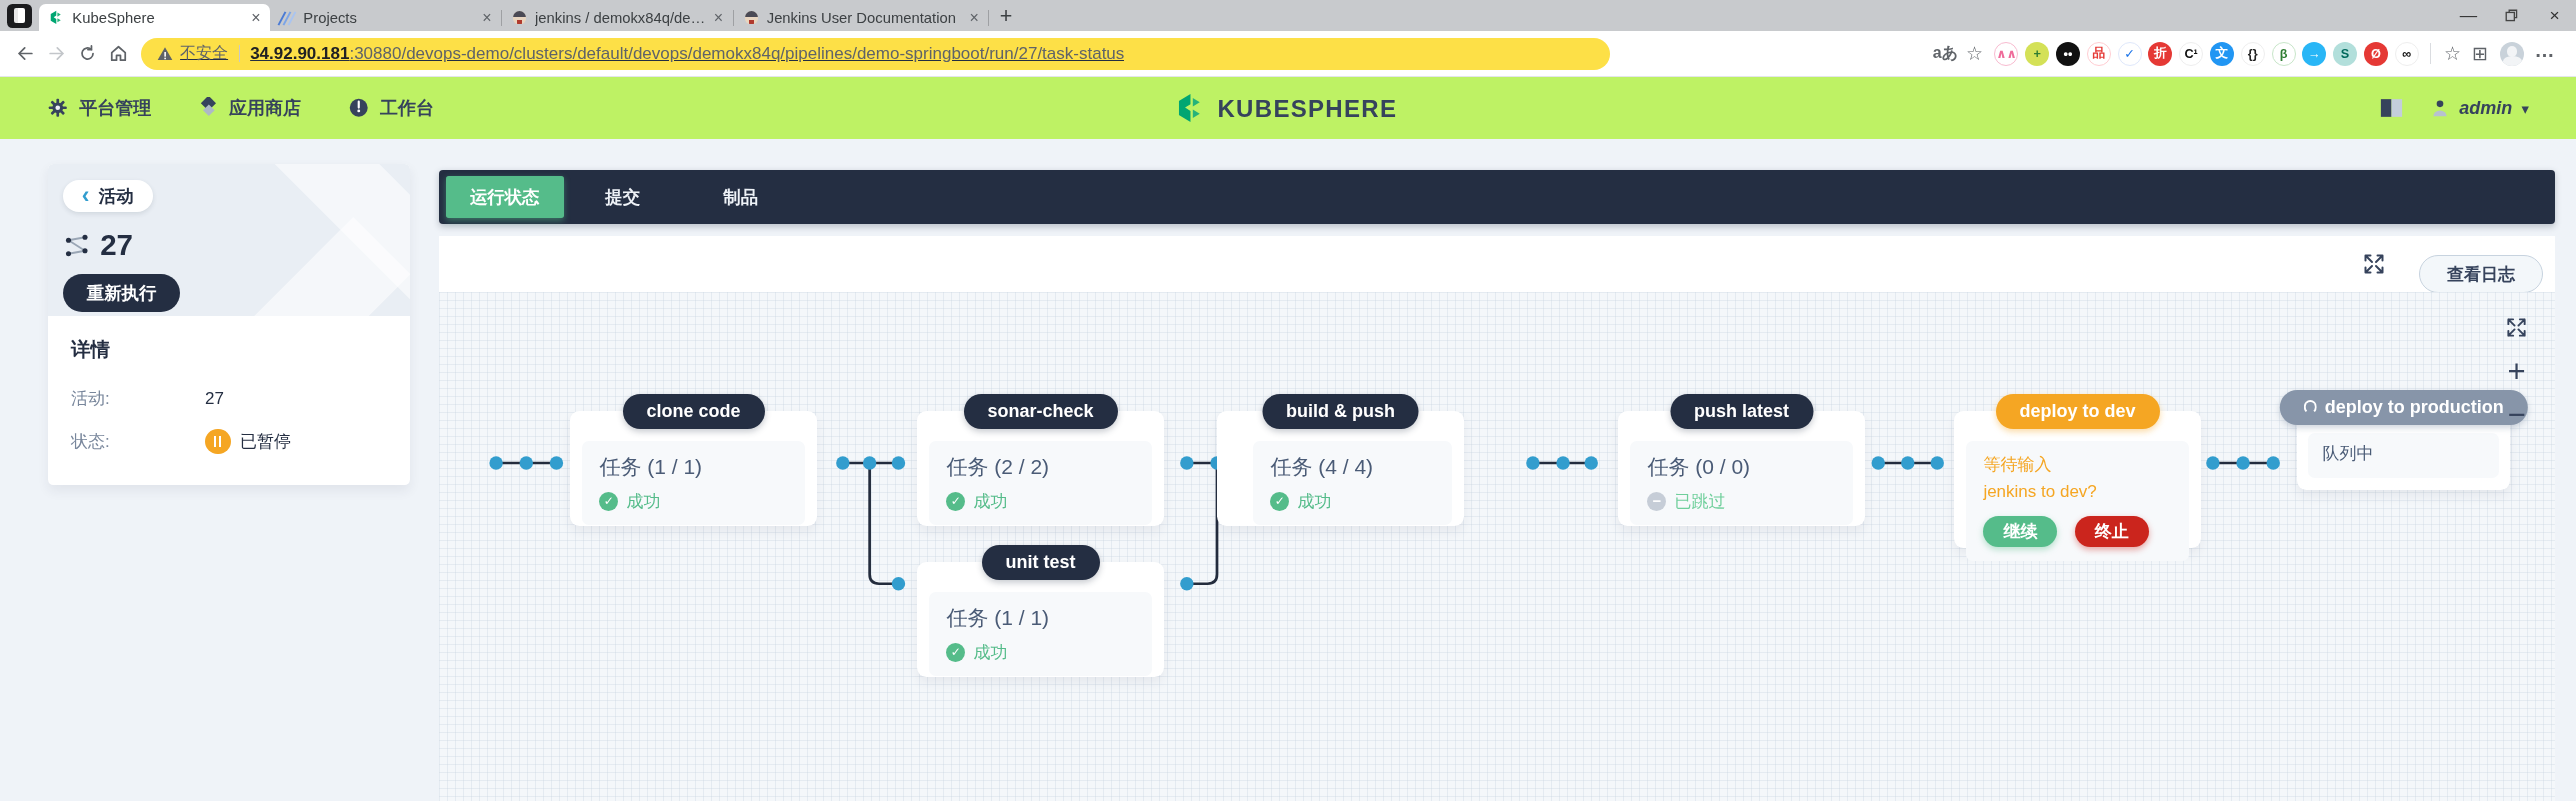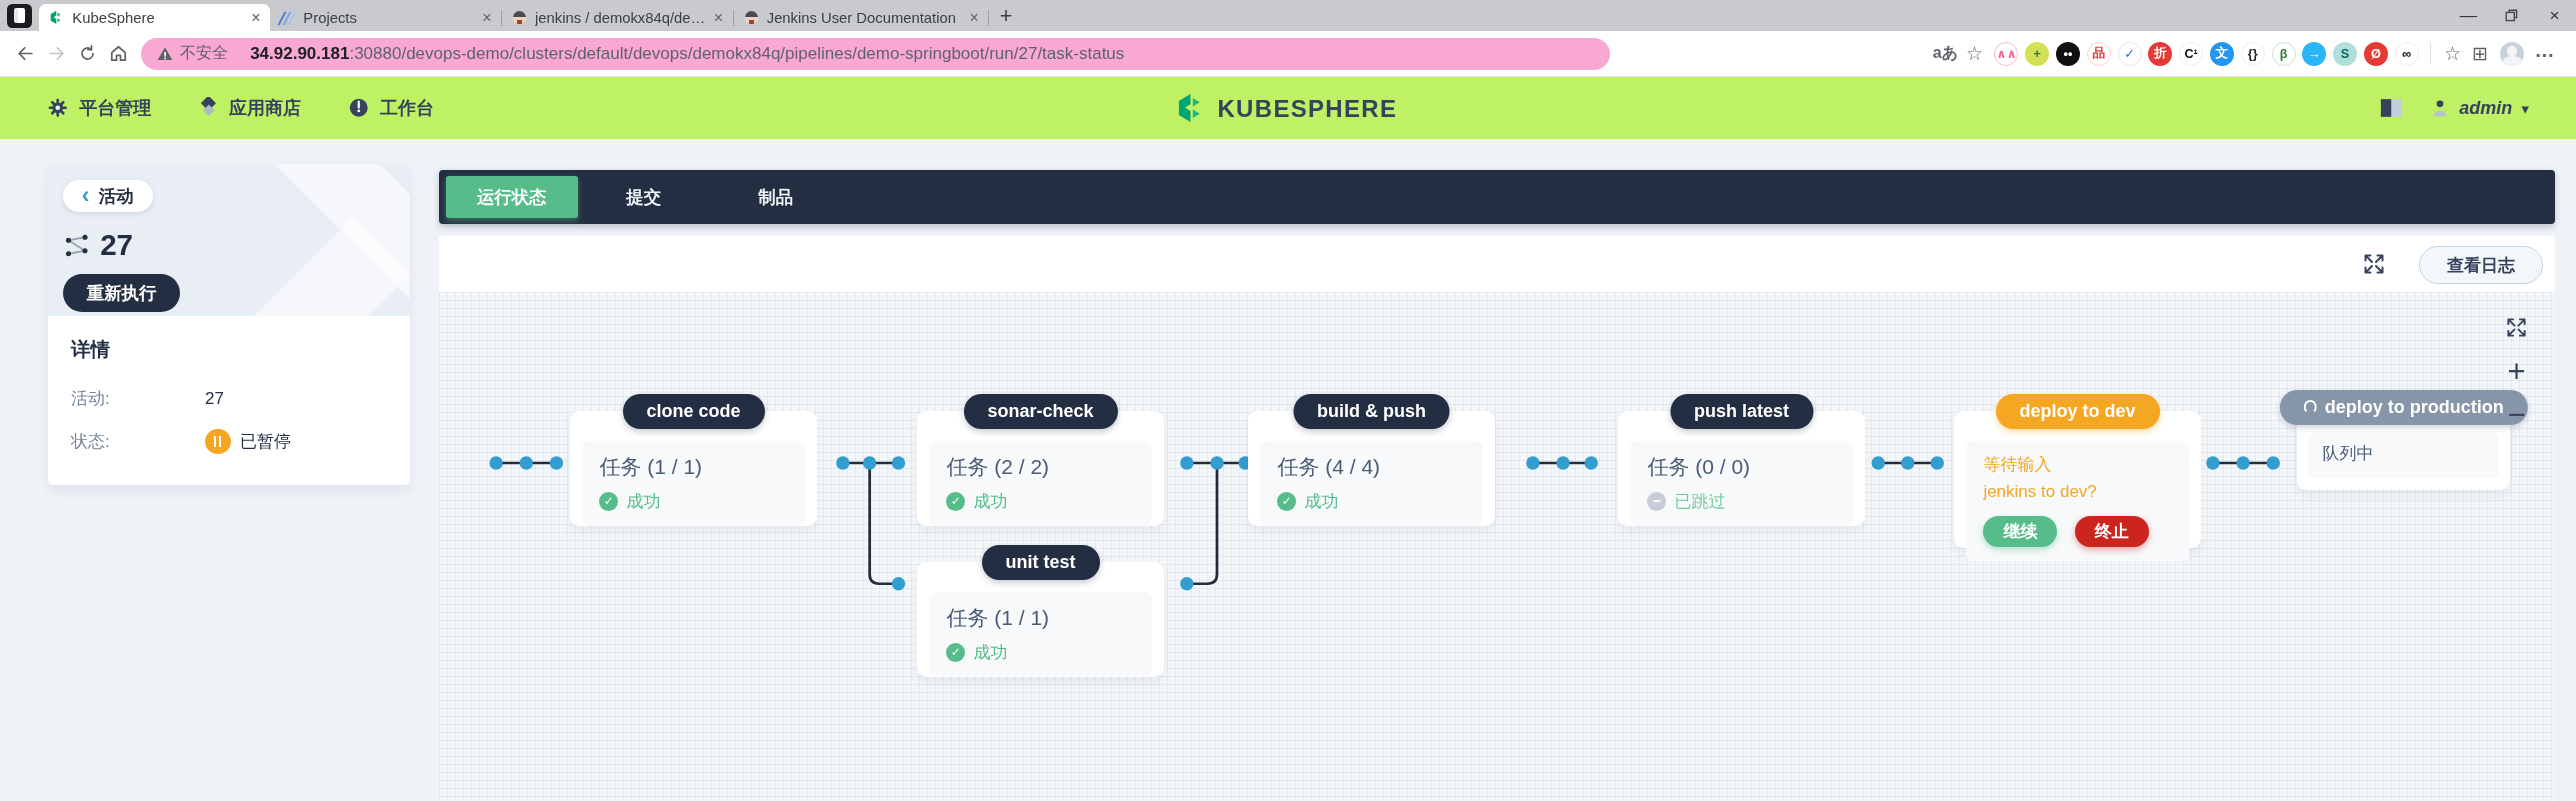--- a/index.html
+++ b/index.html
@@ -25,21 +25,21 @@
   .jenkins-fav:after { content:""; position:absolute; left:4px; bottom:0; width:5.4px; height:4px; background:#b03a2e; }
   .projects-fav { width:13.4px; height:13.4px; position:relative; }
   .projects-fav i { position:absolute; width:2px; height:14.8px; background:#4b7bd4; transform:rotate(28deg); display:block; }
   .projects-fav i:nth-child(2){ left:4.7px; background:#7aa4e8; }
   .projects-fav i:nth-child(3){ left:9.4px; background:#a9c4f0; }
 
   
   .addressbar { height:46px; background:#fff; display:flex; align-items:center; padding:0 12px; border-bottom:0.7px solid #e4e6ea; }
   .nav-ic { width:27px; height:27px; display:flex; align-items:center; justify-content:center; margin-right:4px; }
   .nav-ic svg { width:19px; height:19px; }
-  .url-pill { height:32px; flex:0 0 1469px; background:#f9a8d4; border-radius:16px; display:flex; align-items:center; padding:0 16px; margin:0 9.4px 0 5.4px; }
+  .url-pill { height:32px; flex:0 0 1469px; background:#fde047; border-radius:16px; display:flex; align-items:center; padding:0 16px; margin:0 9.4px 0 5.4px;text-decoration:underline; }
   .warn-tri { margin-right:6.7px; display:flex; }
   .sec-label { font-size:16px; color:#5f6368; margin-right:10.7px; white-space:nowrap; }
   .url-sep { width:0.7px; height:17.4px; background:#c6c8cb; margin-right:10.7px; }
   .url-text { font-size:17px; color:#5f6368; white-space:nowrap; overflow:hidden; }
   .url-text b { color:#202124; font-weight:700; }
   .bar-right { display:flex; align-items:center; margin-left:auto; }
   .translate-ic { font-size:16px; color:#5f6368; margin:0 6.7px; font-weight:700; }
   .star-ic { font-size:19px; color:#5f6368; margin:0 8px 0 1.3px; }
   .ext { width:24px; height:24px; border-radius:50%; display:flex; align-items:center; justify-content:center; font-size:12.7px; font-weight:700; margin:0 3.4px; white-space:nowrap; overflow:hidden; }
   .bar-div { width:0.7px; height:21.5px; background:#dadce0; margin:0 8px; }
@@ -74,25 +74,25 @@
   .sb-bottom { padding:20px 23px; }
   .sb-title { font-size:19.5px; font-weight:800; color:#242e42; margin-bottom:20px; }
   .drow { display:flex; align-items:center; min-height:31px; margin-bottom:12px; }
   .dlabel { width:134px; font-size:17px; color:#79879c; }
   .dvalue { font-size:17px; color:#242e42; display:flex; align-items:center; gap:9.4px; }
   .pause-ic { width:25.5px; height:25.5px; border-radius:50%; background:#f5a623; display:inline-flex; align-items:center; justify-content:center; }
   .pause-ic i { display:block; width:6.7px; height:10.7px; border-left:2.7px solid #fff; border-right:2.7px solid #fff; }
 
   
   .content-tabs { position:absolute; left:439px; top:170px; width:2116px; height:54px; background:#242e42; border-radius:4px; display:flex; align-items:center; box-shadow:0 2.7px 6.7px rgba(36,46,66,.25); }
-  .ctab { width:132px; text-align:center; font-size:17.4px; color:#eef2f7; font-weight:600; }
+  .ctab { width:118px; text-align:center; font-size:17.4px; color:#eef2f7; font-weight:600; }
   .ctab.active { margin:6px 0 6px 6.7px; height:42px; line-height:42px; background:#55bc8a; border-radius:2.7px; color:#fff; box-shadow:0 2.7px 6.7px rgba(85,188,138,.45); }
   .toolbar { position:absolute; left:439px; top:236px; width:2116px; height:56px; background:#fff; display:flex; align-items:center; }
   .expand-ic { position:absolute; right:169px; top:16px; width:24px; height:24px; }
-  .viewlogs-btn { position:absolute; right:12px; top:10px; height:38px; padding:0 27px; border:1.3px solid #c7d3df; border-radius:19px; background:#f3f7fa; font-size:17px; font-weight:700; color:#36435c; display:inline-flex; align-items:center; }
+  .viewlogs-btn { position:absolute; right:12px; top:19px; height:38px; padding:0 27px; border:1.3px solid #c7d3df; border-radius:19px; background:#f3f7fa; font-size:17px; font-weight:700; color:#36435c; display:inline-flex; align-items:center; }
 
   .canvas { position:absolute; left:439px; top:292px; width:2116px; height:509px; background:#f4f7fa;
     background-image:linear-gradient(rgba(203,214,226,.38) 0.7px, transparent 0.7px),
                      linear-gradient(90deg, rgba(203,214,226,.38) 0.7px, transparent 0.7px);
     background-size:8px 8px; overflow:hidden; }
   .cv-controls { position:absolute; right:27px; top:24px; display:flex; flex-direction:column; align-items:center; gap:19px; z-index:6; }
   .cv-controls svg { width:23px; height:23px; }
   .cv-zoom { font-size:31px; color:#36435c; line-height:24px; font-weight:400; }
 
   .connector-svg { position:absolute; left:0; top:0; z-index:1; }
@@ -440,21 +440,21 @@
       <div class="badge">unit test</div>
       <div class="card-inner">
         <div class="tasks-line">任务 (1 / 1)</div>
         <div class="status-row">
           <span class="st-ic">✓</span>
           <span class="st-txt">成功</span>
         </div>
       </div>
     </div>
 
-    <div class="stage-card" style="left:809px; top:119px;">
+    <div class="stage-card" style="left:778px; top:119px;padding-left:24px;">
       <div class="badge">build &amp; push</div>
       <div class="card-inner">
         <div class="tasks-line">任务 (4 / 4)</div>
         <div class="status-row">
           <span class="st-ic">✓</span>
           <span class="st-txt">成功</span>
         </div>
       </div>
     </div>
 

